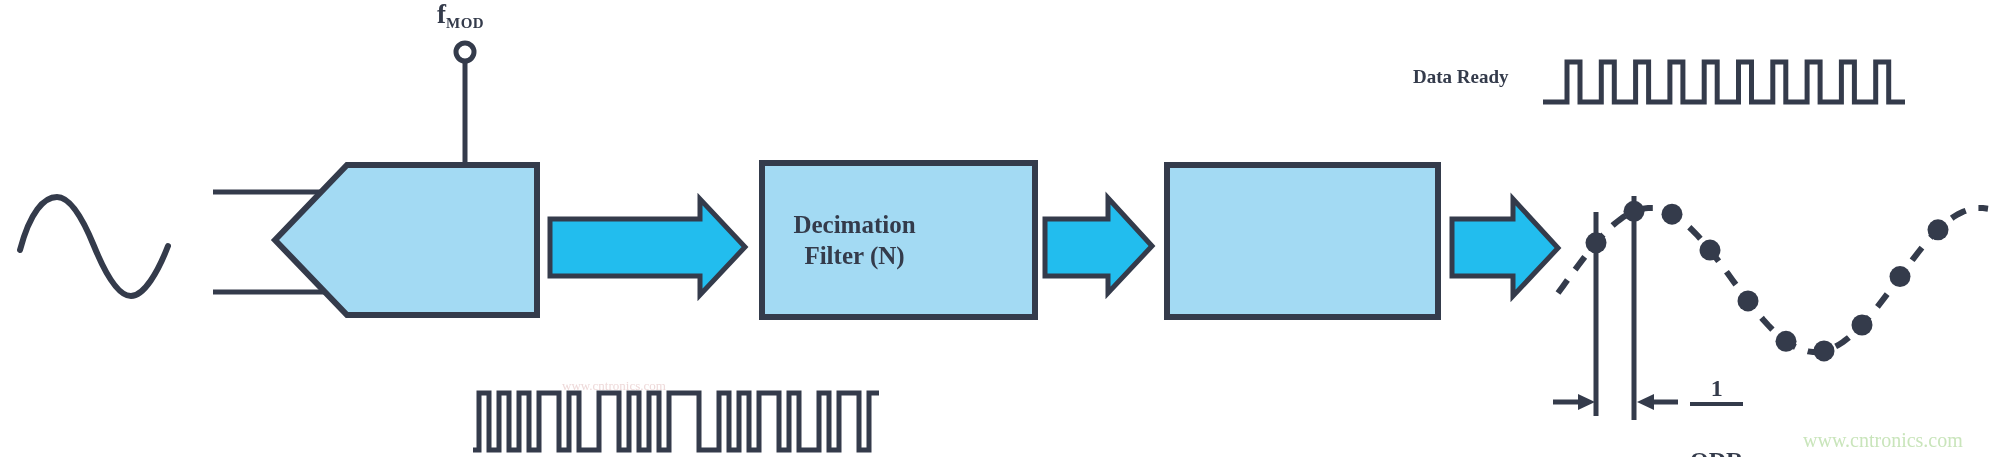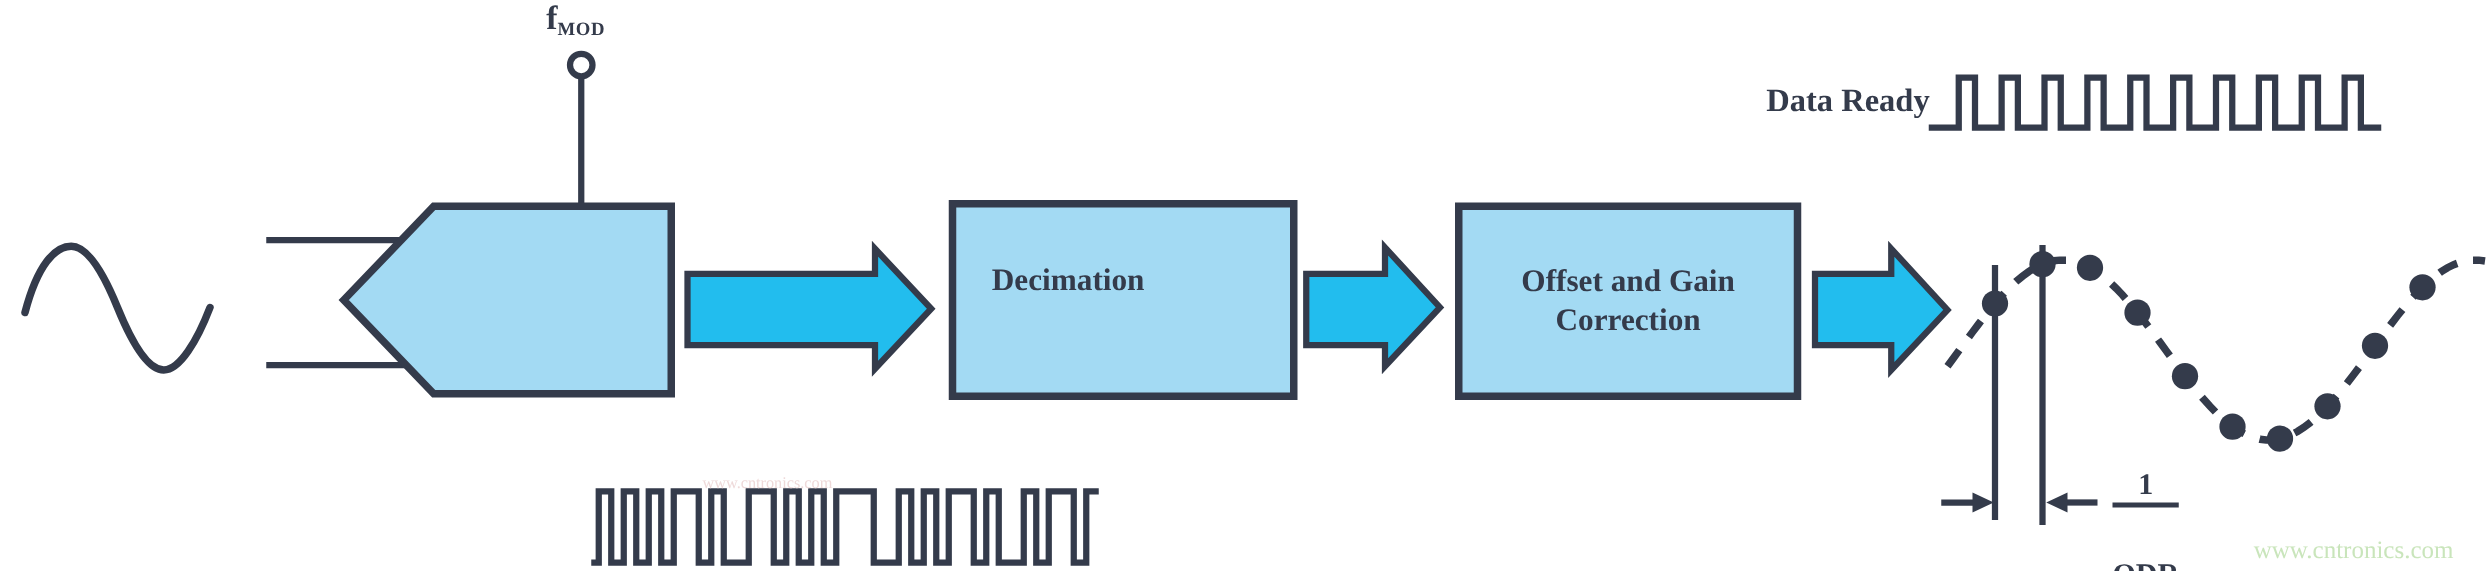--- a/index.html
+++ b/index.html
@@ -19,21 +19,21 @@
   .blk{fill:var(--block-fill);stroke:var(--line);stroke-width:6;stroke-linejoin:miter;}
   .arrow{fill:var(--arrow-fill);stroke:var(--line);stroke-width:5;stroke-linejoin:miter;}
   .dot{fill:var(--line);stroke:none;}
   .dash{stroke:var(--line);stroke-width:6;fill:none;stroke-dasharray:16 13;}
   .solidfill{fill:var(--line);stroke:none;}
   .circle-term{fill:#ffffff;stroke:var(--line);stroke-width:5;}
   .txt{position:absolute;font-weight:bold;color:var(--line);white-space:nowrap;}
   .blk-label{font-size:25px;line-height:31px;text-align:center;}
   .fmod{font-size:27px;line-height:27px;}
   .fmod sub{font-size:15px;font-weight:bold;vertical-align:-5px;letter-spacing:0.5px;}
-  .dr-label{font-size:26px;}
+  .dr-label{font-size:19px;}
   .frac{position:absolute;text-align:center;font-weight:bold;font-size:24px;line-height:28px;color:var(--line);}
   .frac .num{border-bottom:4px solid var(--line);padding:0 6px;}
   .frac .den{padding-top:2px;margin-top:38px;}
   .wm-green{position:absolute;font-weight:normal;font-size:20px;color:var(--watermark-green);white-space:nowrap;}
   .wm-pink{position:absolute;font-weight:normal;font-size:13px;color:var(--watermark-pink);white-space:nowrap;}
 </style>
 </head>
 <body>
 
 <div id="stage">
@@ -86,26 +86,23 @@
         <circle cx="1900" cy="276.6" r="10.5" class="dot"></circle>
         <circle cx="1938" cy="229.8" r="10.5" class="dot"></circle>
       </g>
   </svg>
 
   <div class="txt fmod" style="left:437px;top:1px;"><span>f</span><sub>MOD</sub></div>
 
 
   <div class="txt blk-label" style="left:718px;top:209px;width:273px;">
     <div>Decimation</div>
+    <div>Filter (N)</div>
   </div>
 
-  <div class="txt blk-label" style="left:1167px;top:210px;width:271px;">
-    <div>Offset and Gain</div>
-    <div>Correction</div>
-  </div>
 
   <div class="txt dr-label" style="left:1413px;top:66px;">Data Ready</div>
 
   <div class="frac" style="left:1690px;top:374px;">
     <div class="num">1</div>
     <div class="den">ODR</div>
   </div>
 
   <div class="wm-green" style="left:1803px;top:429px;">www.cntronics.com</div>
 

